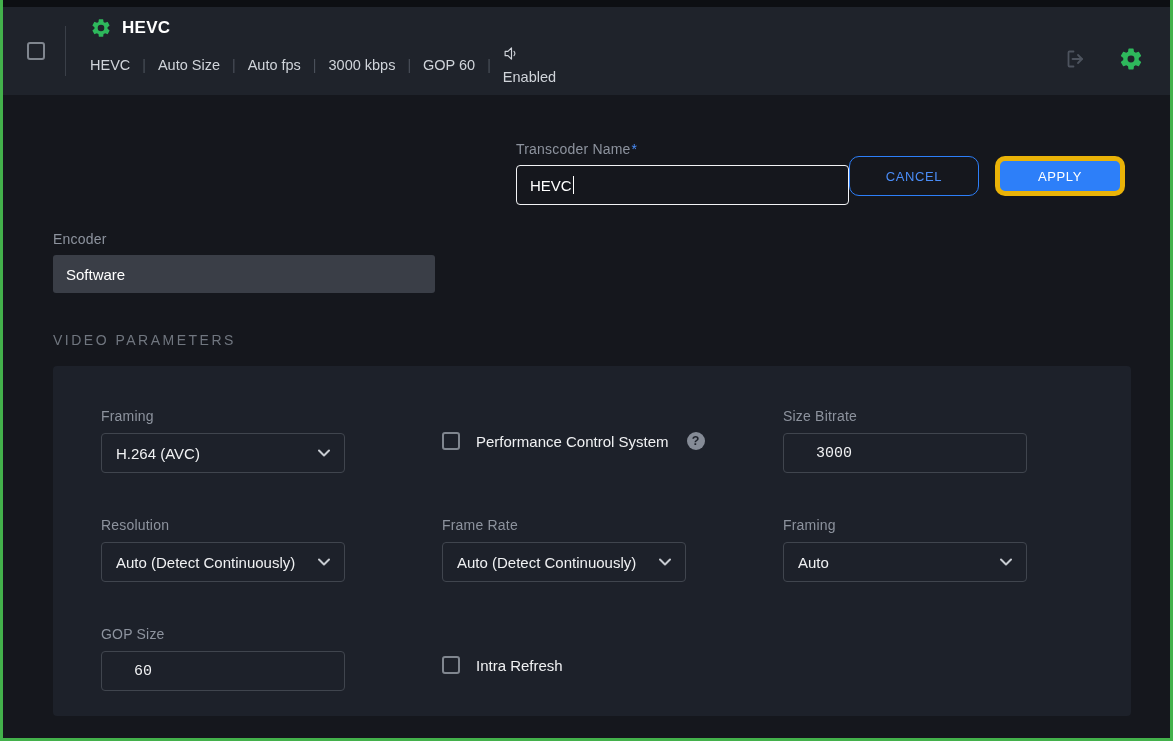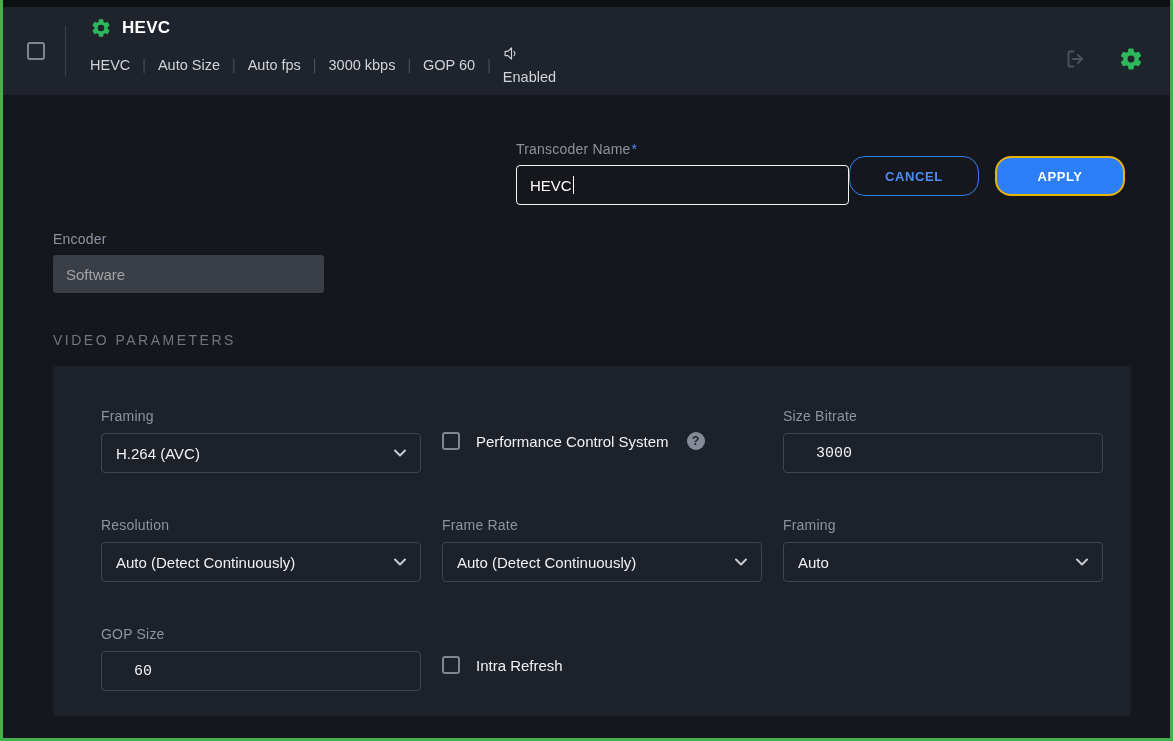--- a/index.html
+++ b/index.html
@@ -52,52 +52,52 @@
   .name-input {
     width: 333px; height: 40px; border: 1px solid #f2f3f5; border-radius: 4px;
     background: transparent; color: #ffffff; font-size: 15px;
     display: flex; align-items: center; padding: 0 13px; cursor: text;
   }
   .caret { display: inline-block; width: 1.5px; height: 18px; background: #ffffff; margin-left: 1px;
            animation: blink 1.1s step-end infinite; }
   @keyframes blink { 50% { opacity: 0; } }
   .actions { display: flex; gap: 16px; margin-top: 15px; }
   .btn {
-    min-width: 130px; height: 40px; border-radius: 16px;
+    min-width: 130px; height: 40px; border-radius: 10px;
     font-family: "Liberation Sans", sans-serif;
-    font-size: 13px; font-weight: bold; letter-spacing: 0.6px;
+    font-size: 13px; font-weight: normal; letter-spacing: 0.6px;
     cursor: pointer; padding: 0 20px;
   }
   .btn-outline { background: transparent; border: 1px solid #2d7ff9; color: #4a8df8; }
-  .btn-solid { background: #2d7ff9; border: 2px solid #eab308; color: #ffffff; }
+  .btn-solid { background: #2d7ff9; border: 5px solid #eab308; color: #ffffff; }
 
   .encoder-field { margin-top: 26px; }
   .readonly-box {
-    width: 271px; height: 38px; border-radius: 3px; background: #3a3e47;
-    color: #a3a3a3; font-size: 15px; display: flex; align-items: center; padding: 0 13px;
+    width: 382px; height: 38px; border-radius: 3px; background: #3a3e47;
+    color: #ffffff; font-size: 15px; display: flex; align-items: center; padding: 0 13px;
   }
 
   .section-heading {
     margin-top: 39px; font-size: 14px; font-weight: normal;
     color: #70767f; letter-spacing: 2.5px;
   }
 
   .panel {
     margin-top: 18px; width: 1078px; height: 350px;
     background: #1d212a; border-radius: 4px;
     padding: 42px 48px 0 48px;
   }
   .grid {
     display: grid;
     grid-template-columns: 300px 300px 300px;
     column-gap: 41px; row-gap: 44px;
   }
   .cell .field-label { margin-bottom: 9px; }
   .select, .text-input {
-    width: 320px; height: 40px; border: 1px solid #40454e; border-radius: 4px;
+    width: 244px; height: 40px; border: 1px solid #40454e; border-radius: 4px;
     background: transparent; color: #f0f1f3; font-size: 15px;
   }
   .select {
     display: flex; align-items: center; justify-content: space-between;
     padding: 0 14px; cursor: pointer;
   }
   .text-input { padding: 0 32px; font-family: Liberation Mono, monospace; }
   .check-row { display: flex; align-items: center; gap: 16px; }
   .check-row .label { font-size: 15px; color: #f0f1f3; }
   .pad-top-24 { padding-top: 24px; }

